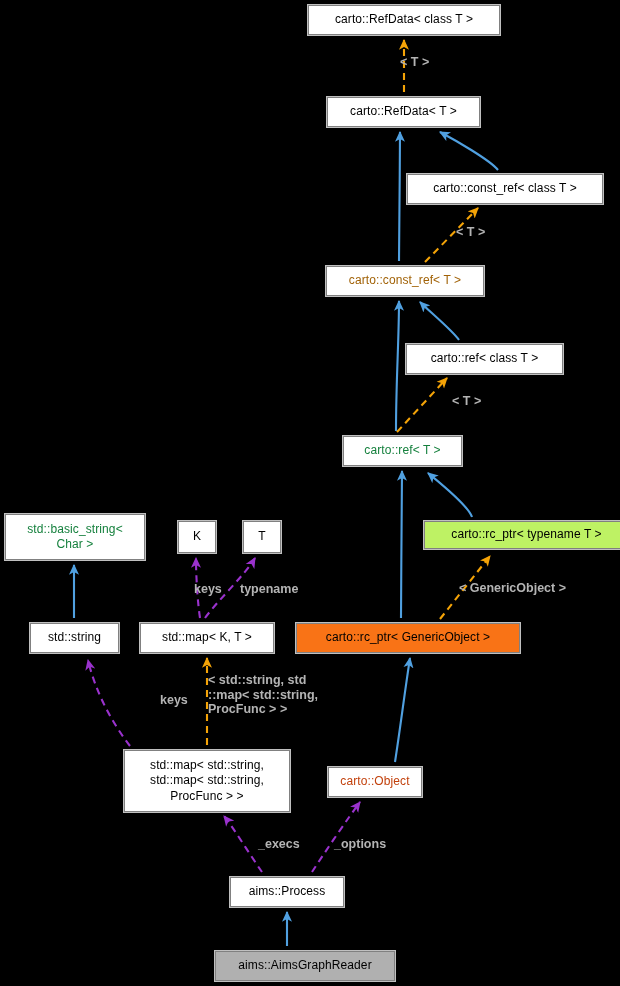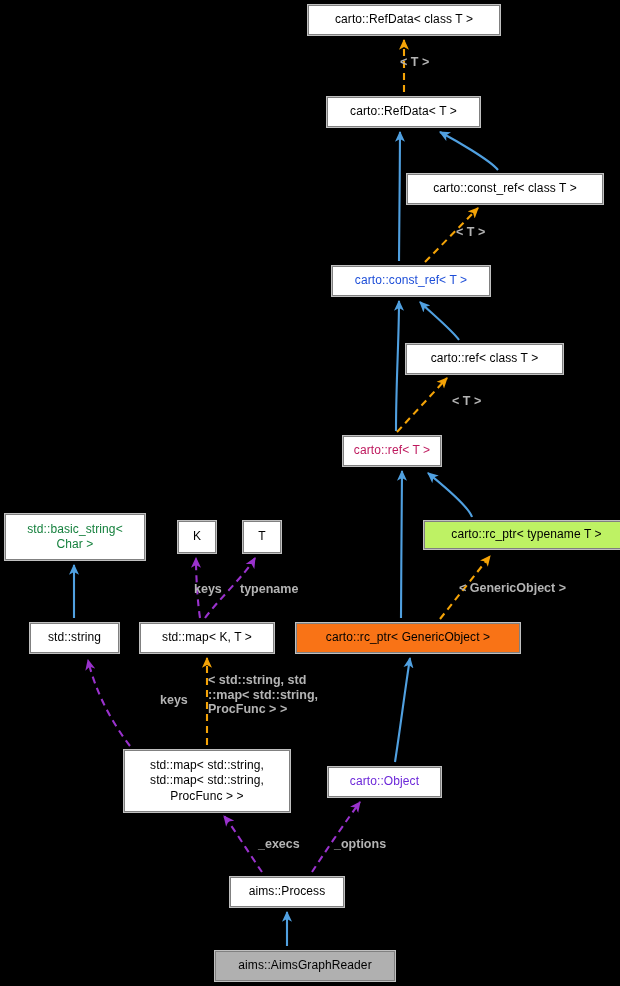--- a/index.html
+++ b/index.html
@@ -87,35 +87,35 @@
       <path d="M 207,745 L 207,658" fill="none" stroke="#f4a307" stroke-width="2.1" stroke-dasharray="7 5" marker-end="url(#arrow-template)"></path>
       <path d="M 130,746 C 110,720 95,690 88,660" fill="none" stroke="#9a32cd" stroke-width="2.1" stroke-dasharray="7 5" marker-end="url(#arrow-usage)"></path>
       <path d="M 395,762 C 400,730 405,690 410,658" fill="none" stroke="#50a0e0" stroke-width="2.1" marker-end="url(#arrow-inherit)"></path>
       <path d="M 262,872 C 250,855 235,830 224,816" fill="none" stroke="#9a32cd" stroke-width="2.1" stroke-dasharray="7 5" marker-end="url(#arrow-usage)"></path>
       <path d="M 312,872 C 325,852 348,818 360,802" fill="none" stroke="#9a32cd" stroke-width="2.1" stroke-dasharray="7 5" marker-end="url(#arrow-usage)"></path>
       <path d="M 287,946 L 287,912" fill="none" stroke="#50a0e0" stroke-width="2.1" marker-end="url(#arrow-inherit)"></path>
     </svg>
 <div class="node" style="left: 308px; top: 5px; width: 192px; height: 30px; background: rgb(255, 255, 255); border-color: rgb(128, 128, 128); color: rgb(0, 0, 0);">carto::RefData&lt; class T &gt;</div>
     <div class="node" style="left: 327px; top: 97px; width: 153px; height: 30px; background: rgb(255, 255, 255); border-color: rgb(128, 128, 128); color: rgb(0, 0, 0);">carto::RefData&lt; T &gt;</div>
     <div class="node" style="left: 407px; top: 174px; width: 196px; height: 30px; background: rgb(255, 255, 255); border-color: rgb(128, 128, 128); color: rgb(0, 0, 0);">carto::const_ref&lt; class T &gt;</div>
-    <div class="node" style="left: 326px; top: 266px; width: 158px; height: 30px; background: rgb(255, 255, 255); border-color: rgb(128, 128, 128); color: #1d4ed8; margin-left: 6px;">carto::const_ref&lt; T &gt;</div>
+    <div class="node" style="left: 326px; top: 266px; width: 158px; height: 30px; background: rgb(255, 255, 255); border-color: rgb(128, 128, 128); color: #a16207;">carto::const_ref&lt; T &gt;</div>
     <div class="node" style="left: 406px; top: 344px; width: 157px; height: 30px; background: rgb(255, 255, 255); border-color: rgb(128, 128, 128); color: rgb(0, 0, 0);">carto::ref&lt; class T &gt;</div>
-    <div class="node" style="left: 343px; top: 436px; width: 98px; height: 30px; background: rgb(255, 255, 255); border-color: rgb(128, 128, 128); color: #be185d;">carto::ref&lt; T &gt;</div>
+    <div class="node" style="left: 343px; top: 436px; width: 119px; height: 30px; background: rgb(255, 255, 255); border-color: rgb(128, 128, 128); color: #15803d;">carto::ref&lt; T &gt;</div>
     <div class="node" style="left: 424px; top: 521px; width: 205px; height: 28px; background: #bef264; border-color: rgb(128, 128, 128); color: rgb(0, 0, 0);">carto::rc_ptr&lt; typename T &gt;</div>
     <div class="node" style="left: 5px; top: 514px; width: 140px; height: 46px; background: rgb(255, 255, 255); border-color: rgb(128, 128, 128); color: #15803d;">std::basic_string&lt;
 Char &gt;</div>
     <div class="node" style="left: 178px; top: 521px; width: 38px; height: 32px; background: rgb(255, 255, 255); border-color: rgb(128, 128, 128); color: rgb(0, 0, 0);">K</div>
     <div class="node" style="left: 243px; top: 521px; width: 38px; height: 32px; background: rgb(255, 255, 255); border-color: rgb(128, 128, 128); color: rgb(0, 0, 0);">T</div>
     <div class="node" style="left: 30px; top: 623px; width: 89px; height: 30px; background: rgb(255, 255, 255); border-color: rgb(128, 128, 128); color: rgb(0, 0, 0);">std::string</div>
     <div class="node" style="left: 140px; top: 623px; width: 134px; height: 30px; background: rgb(255, 255, 255); border-color: rgb(128, 128, 128); color: rgb(0, 0, 0);">std::map&lt; K, T &gt;</div>
     <div class="node" style="left: 296px; top: 623px; width: 224px; height: 30px; background: #f97316; border-color: rgb(128, 128, 128); color: rgb(0, 0, 0);">carto::rc_ptr&lt; GenericObject &gt;</div>
     <div class="node" style="left: 124px; top: 750px; width: 166px; height: 62px; background: rgb(255, 255, 255); border-color: rgb(128, 128, 128); color: rgb(0, 0, 0);">std::map&lt; std::string,
 std::map&lt; std::string,
 ProcFunc &gt; &gt;</div>
-    <div class="node" style="left: 328px; top: 767px; width: 113px; height: 30px; background: rgb(255, 255, 255); border-color: rgb(128, 128, 128); color: #6d28d9;">carto::Object</div>
+    <div class="node" style="left: 328px; top: 767px; width: 94px; height: 30px; background: rgb(255, 255, 255); border-color: rgb(128, 128, 128); color: #c2410c;">carto::Object</div>
     <div class="node" style="left: 230px; top: 877px; width: 114px; height: 30px; background: rgb(255, 255, 255); border-color: rgb(128, 128, 128); color: rgb(0, 0, 0);">aims::Process</div>
     <div class="node current" style="left: 215px; top: 951px; width: 180px; height: 30px; background: rgb(176, 176, 176); border-color: rgb(128, 128, 128); color: rgb(0, 0, 0);">aims::AimsGraphReader</div>
     <div class="edge-label left-align" style="left: 400px; top: 55px; width: 60px; color: rgb(180, 180, 180);">&lt; T &gt;</div>
     <div class="edge-label left-align" style="left: 456px; top: 225px; width: 60px; color: rgb(180, 180, 180);">&lt; T &gt;</div>
     <div class="edge-label left-align" style="left: 452px; top: 394px; width: 60px; color: rgb(180, 180, 180);">&lt; T &gt;</div>
     <div class="edge-label left-align" style="left: 459px; top: 581px; width: 140px; color: rgb(180, 180, 180);">&lt; GenericObject &gt;</div>
     <div class="edge-label" style="left: 194px; top: 582px; width: 40px; color: rgb(180, 180, 180);">keys</div>
     <div class="edge-label left-align" style="left: 240px; top: 582px; width: 76px; color: rgb(180, 180, 180);">typename</div>
     <div class="edge-label" style="left: 160px; top: 693px; width: 40px; color: rgb(180, 180, 180);">keys</div>
     <div class="edge-label" style="left: 208px; top: 673px; width: 132px; color: rgb(180, 180, 180);">&lt; std::string, std

